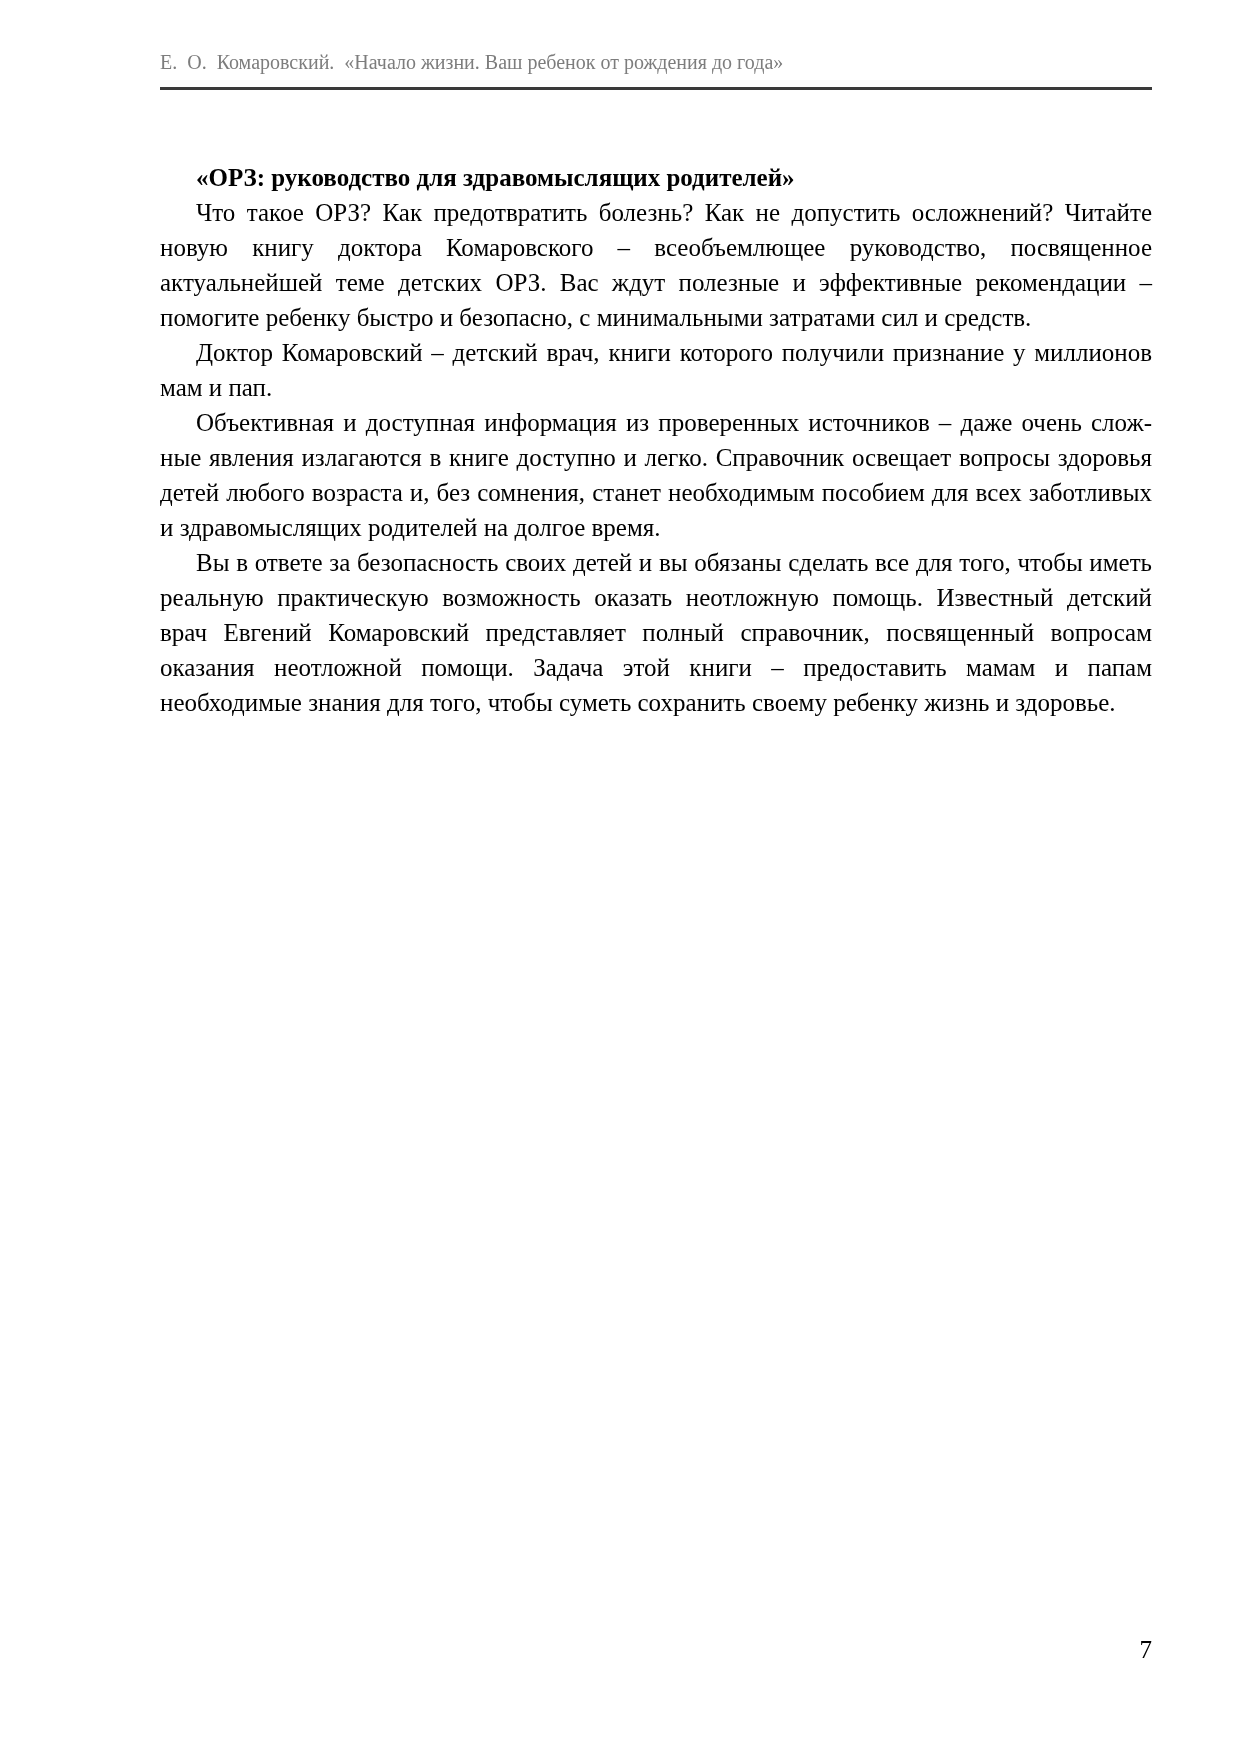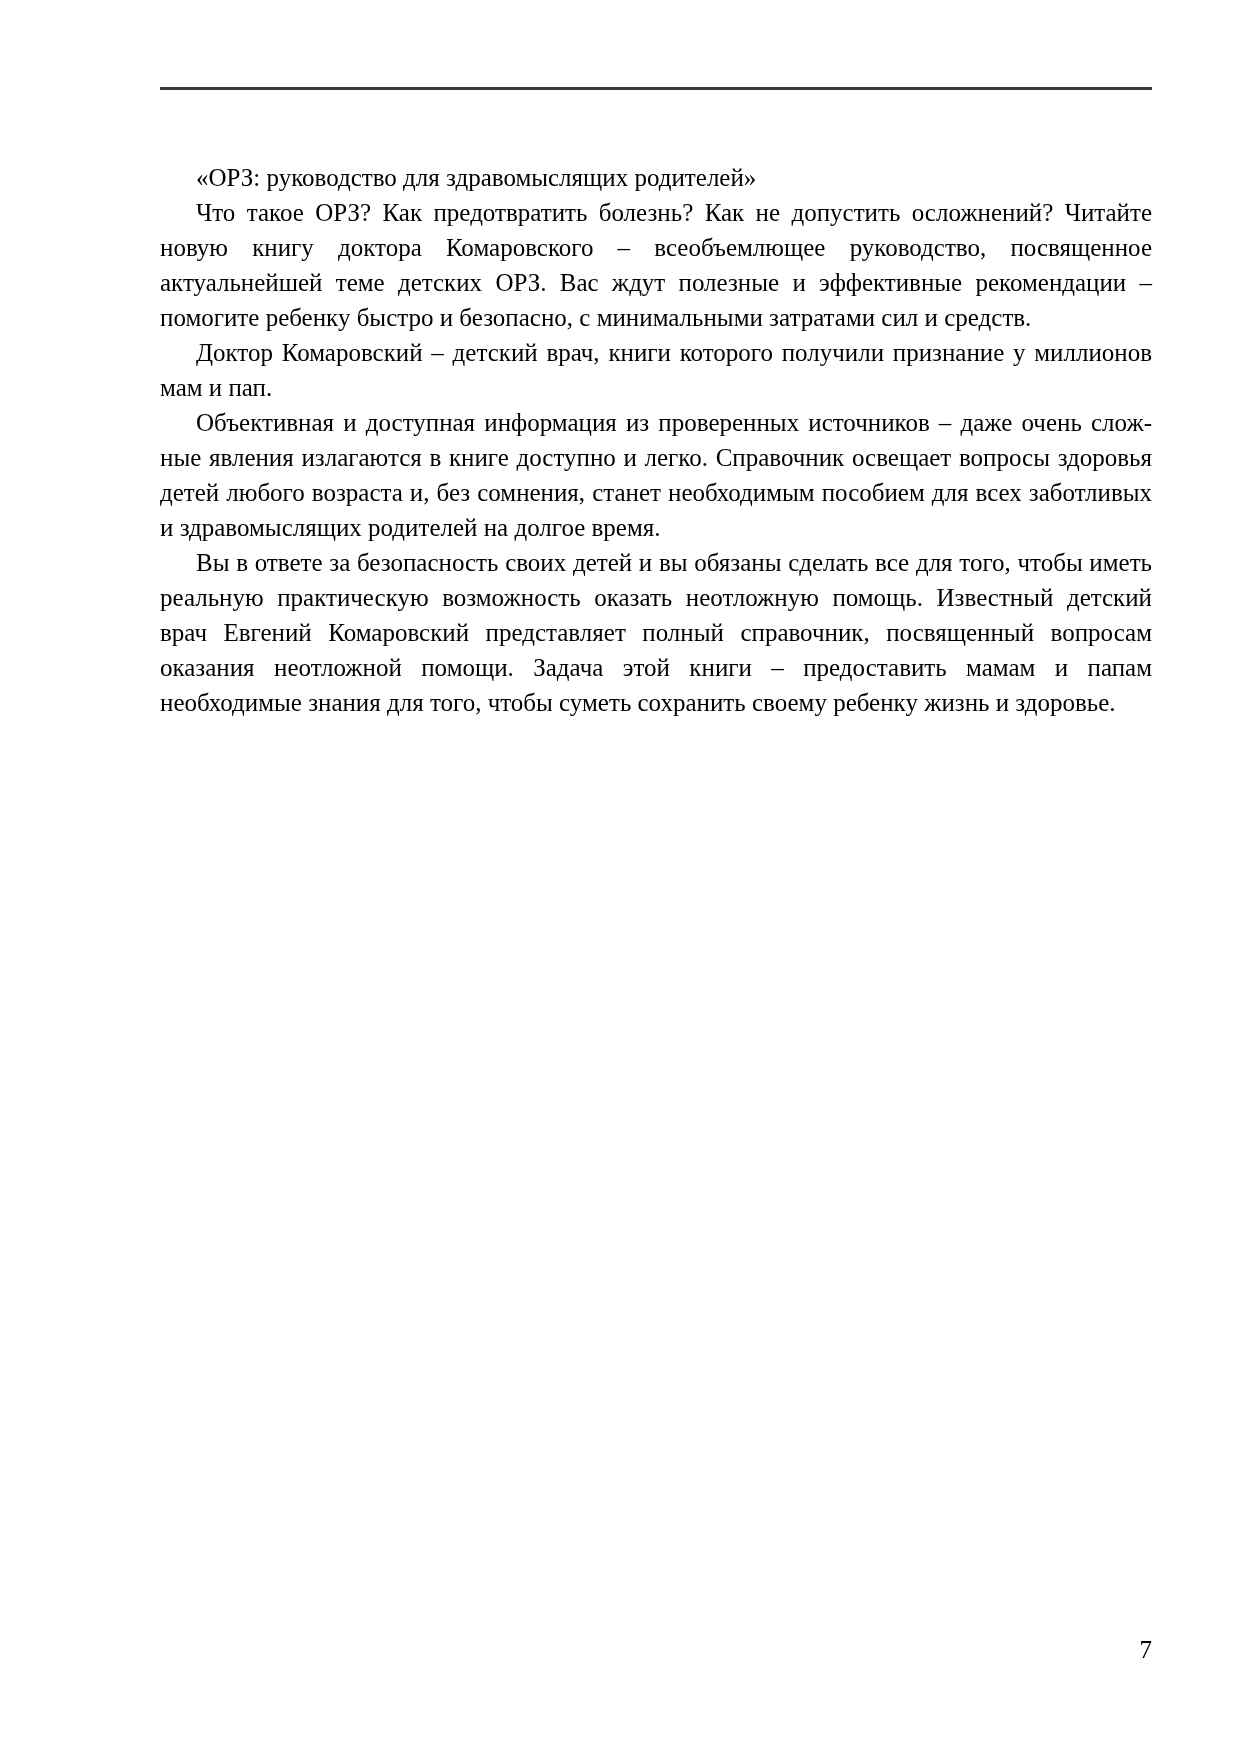--- a/index.html
+++ b/index.html
@@ -43,36 +43,37 @@
     line-height: 35px;
     text-align: justify;
   }
   .para {
     margin: 0;
     text-indent: 36px;
   }
   .heading {
     margin: 20px 0 0 0;
     text-indent: 36px;
-    font-weight: normal;
+    font-weight: bold;
   }
   .page-number {
     position: absolute;
     top: 1632px;
     right: 88px;
     font-size: 25px;
     line-height: 35px;
     color: #000000;
   }
 </style>
 </head>
 <body>
 
 <div class="page">
 
+  <div class="running-header">Е.  О.  Комаровский.  «Начало жизни. Ваш ребенок от рождения до года»</div>
 
   <div class="header-rule"></div>
 
   <div class="content">
 
     <p class="heading">«ОРЗ: руководство для здравомыслящих родителей»</p>
 
     <p class="para">Что такое ОРЗ? Как предотвратить болезнь? Как не допустить осложнений? Читайте новую книгу доктора Комаровского – всеобъемлющее руководство, посвященное актуальней­шей теме детских ОРЗ. Вас ждут полезные и эффективные рекомендации – помогите ребенку быстро и безопасно, с минимальными затратами сил и средств.</p>
 
 

